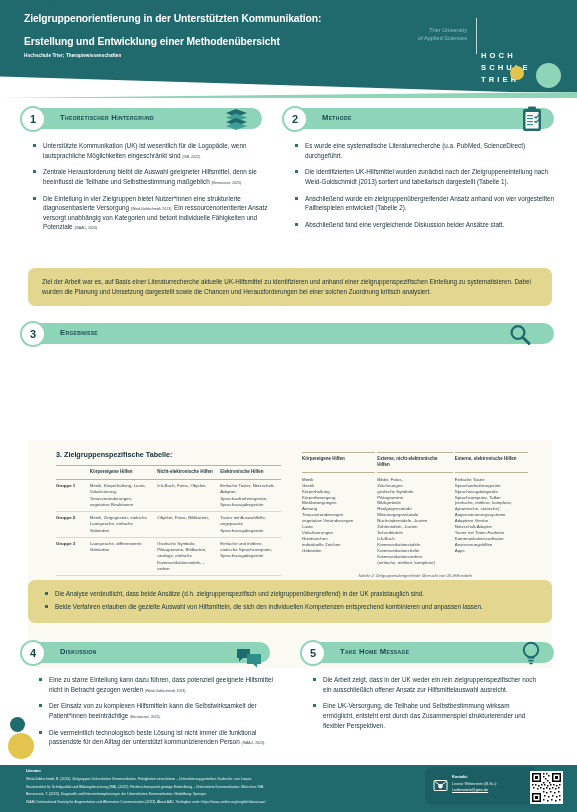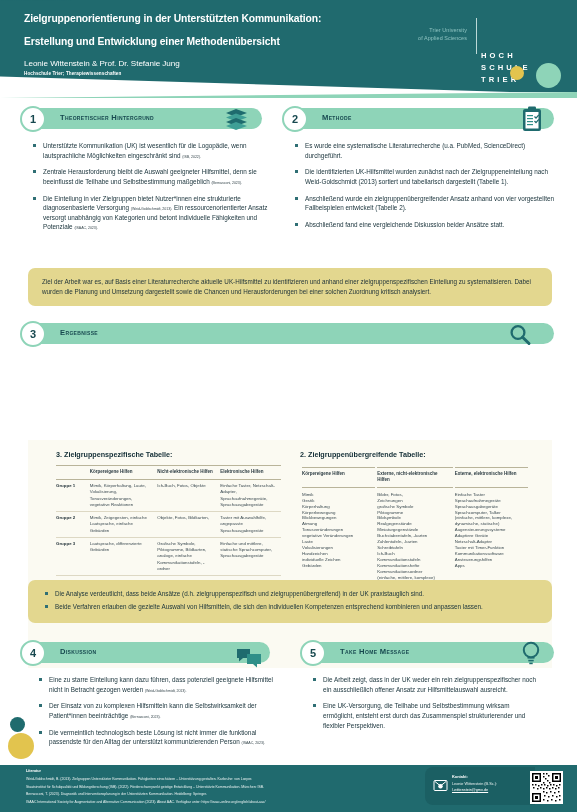--- a/index.html
+++ b/index.html
@@ -148,21 +148,20 @@
 </style>
 </head>
 <body>
 
 <div class="poster">
 
   <div class="header">
     <div class="title-block">
       <div class="title-line">Zielgruppenorientierung in der Unterstützten Kommunikation:</div>
       <div class="title-line second">Erstellung und Entwicklung einer Methodenübersicht</div>
-      <div class="authors">Leonie Wittenstein &amp; Prof. Dr. Stefanie Jung</div>
       <div class="affil">Hochschule Trier; Therapiewissenschaften</div>
     </div>
 
     <div class="uni-name">
       <div>Trier University</div>
       <div>of Applied Sciences</div>
     </div>
     <div class="logo-sep"></div>
     <div class="logo-rows">
       <div class="logo-row">H    O C    H</div>
@@ -292,21 +291,20 @@
               <td>Lautsprache, Schriftsprache, Gebärden</td>
               <td>Schreibtafeln, Buchstabentafeln, analoge, komplexe Kommunikationstafeln, -ordner</td>
               <td>Komplexe, dynamische Talker, Augensteuerungssysteme, komplexe Kommunikationssoftware</td>
             </tr>
           </tbody>
         </table>
         <div class="tbl-cap">Tabelle 1: Zielgruppenspezifische Übersicht von Kommunikationsmittels</div>
       </div>
 
       <div style="position:absolute; left:272px; top:10px; width:230px;">
-        <div class="tbl-title">2. Zielgruppenübergreifende Tabelle:</div>
         <table class="dt2">
           <thead>
             <tr>
               <th style="width:33%">Körpereigene Hilfen</th>
               <th style="width:34%">Externe, nicht-elektronische Hilfen</th>
               <th style="width:33%">Externe, elektronische Hilfen</th>
             </tr>
           </thead>
           <tbody>
             <tr>

